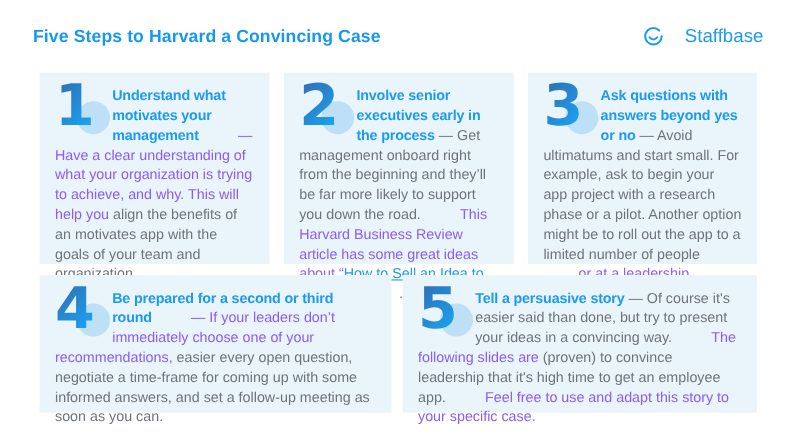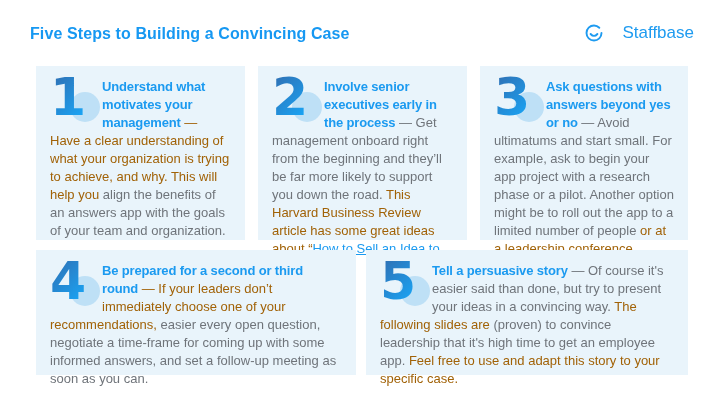--- a/index.html
+++ b/index.html
@@ -38,47 +38,47 @@
   }
   .step-num .digit{
     position:absolute;left:0;top:-8px;
     font-size:52px;line-height:52px;font-weight:bold;
     font-family:"DejaVu Sans","Liberation Sans",sans-serif;
     background:linear-gradient(135deg,#2F71B5 10%,#1AA2F2 85%);
     -webkit-background-clip:text;background-clip:text;
     color:transparent;
   }
   .seg-heading{color:#1B9AF0;font-weight:bold;letter-spacing:-0.15px;}
-  .seg-dark{color:#a16207;}
+  .seg-dark{color:#8b5cf6;margin-left:32px;}
   .seg-gray{color:#6F747A;text-align:right;}
   a.seg-link{color:#1B9AF0;text-decoration:underline;cursor:pointer;}
 </style>
 </head>
 <body>
 
 <header>
-  <h1 class="page-title">Five Steps to Building a Convincing Case</h1>
+  <h1 class="page-title">Five Steps to Harvard a Convincing Case</h1>
   <div class="brand">
     <span>
       <svg width="20" height="20" viewBox="0 0 20 20">
         <circle cx="10" cy="10" r="7.5" fill="none" stroke="#1E9BF0" stroke-width="1.9" stroke-linecap="round" stroke-dasharray="41 6.2"></circle>
         <path d="M 6.6 11.0 Q 10 14.8 13.4 11.0" fill="none" stroke="#1E9BF0" stroke-width="1.9" stroke-linecap="round"></path>
       </svg>
     </span>
     <span>Staffbase</span>
   </div>
 </header>
 
 <main>
     <article class="card card-1">
       <div class="step-num">
         <span class="circle"></span>
         <span class="digit">1</span>
       </div>
-      <p><span class="seg-heading">Understand what motivates your management</span><span class="seg-dark"> — Have a clear understanding of what your organization is trying to achieve, and why. This will help you </span><span class="seg-gray">align the benefits of an answers app with the goals of your team and organization.</span></p>
+      <p><span class="seg-heading">Understand what motivates your management</span><span class="seg-dark"> — Have a clear understanding of what your organization is trying to achieve, and why. This will help you </span><span class="seg-gray">align the benefits of an motivates app with the goals of your team and organization.</span></p>
     </article>
     <article class="card card-2">
       <div class="step-num">
         <span class="circle"></span>
         <span class="digit">2</span>
       </div>
       <p><span class="seg-heading">Involve senior executives early in the process</span><span class="seg-gray"> — Get management onboard right from the beginning and they’ll be far more likely to support you down the road. </span><span class="seg-dark">This Harvard Business Review article has some great ideas about “</span><a class="seg-link" href="#">How to Sell an Idea to Your Boss</a><span class="seg-dark">.”</span></p>
     </article>
     <article class="card card-3">
       <div class="step-num">

